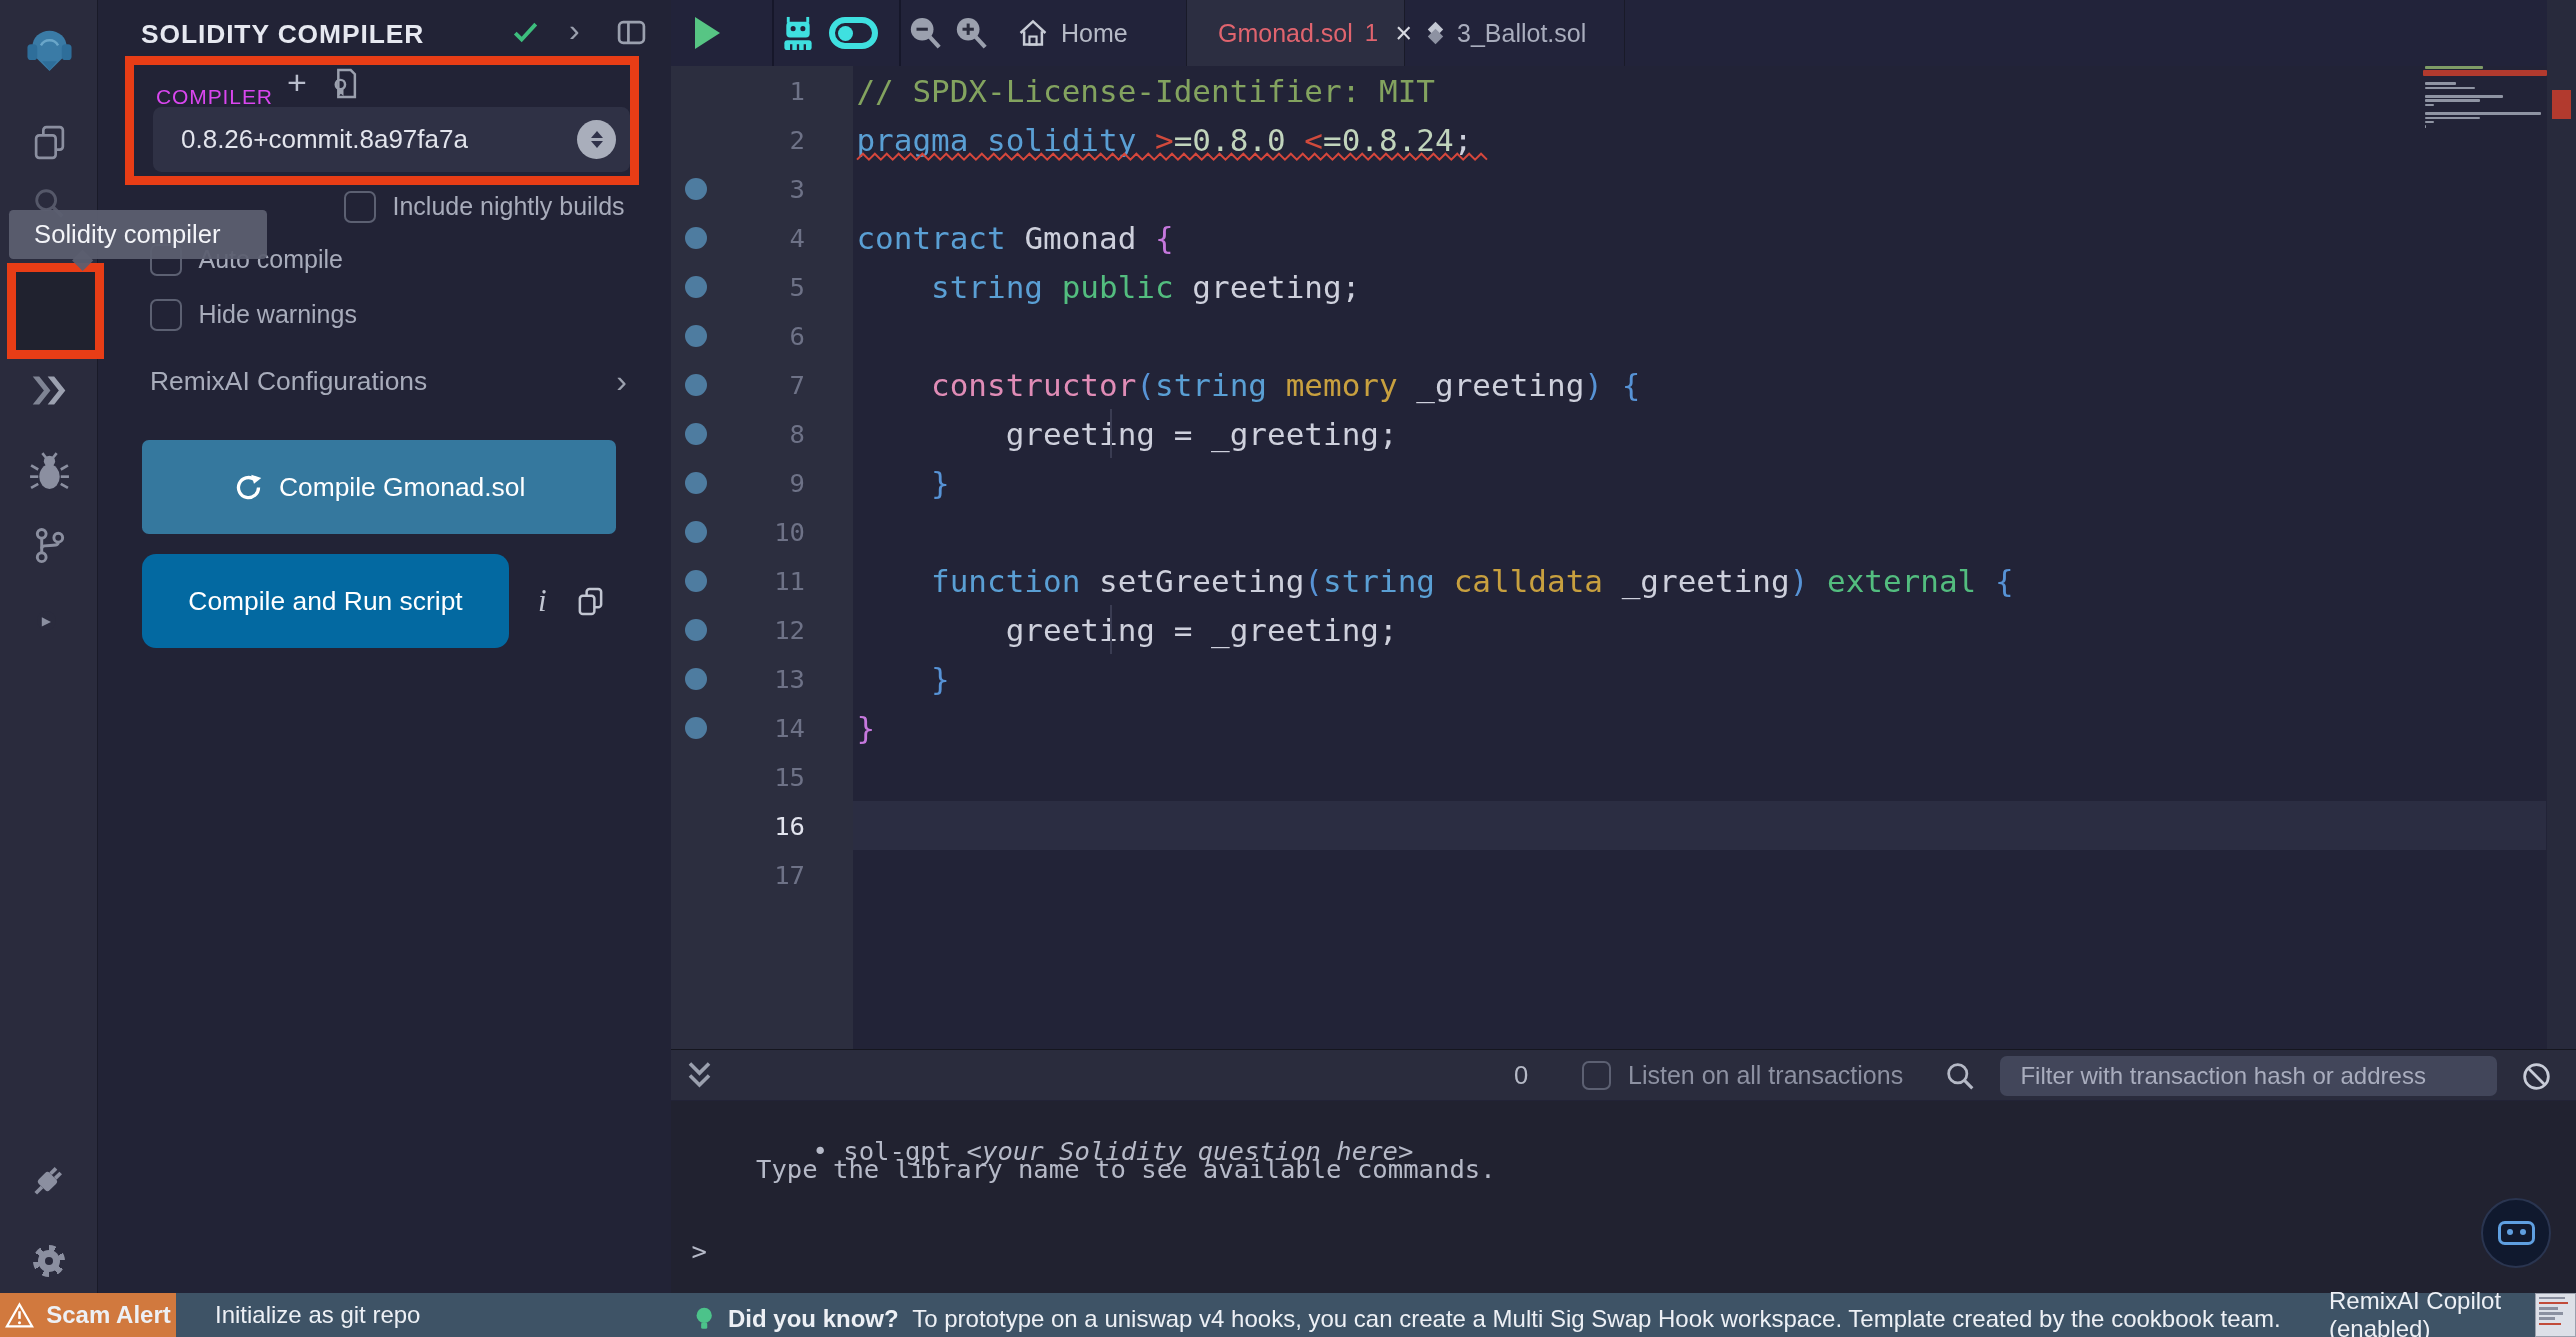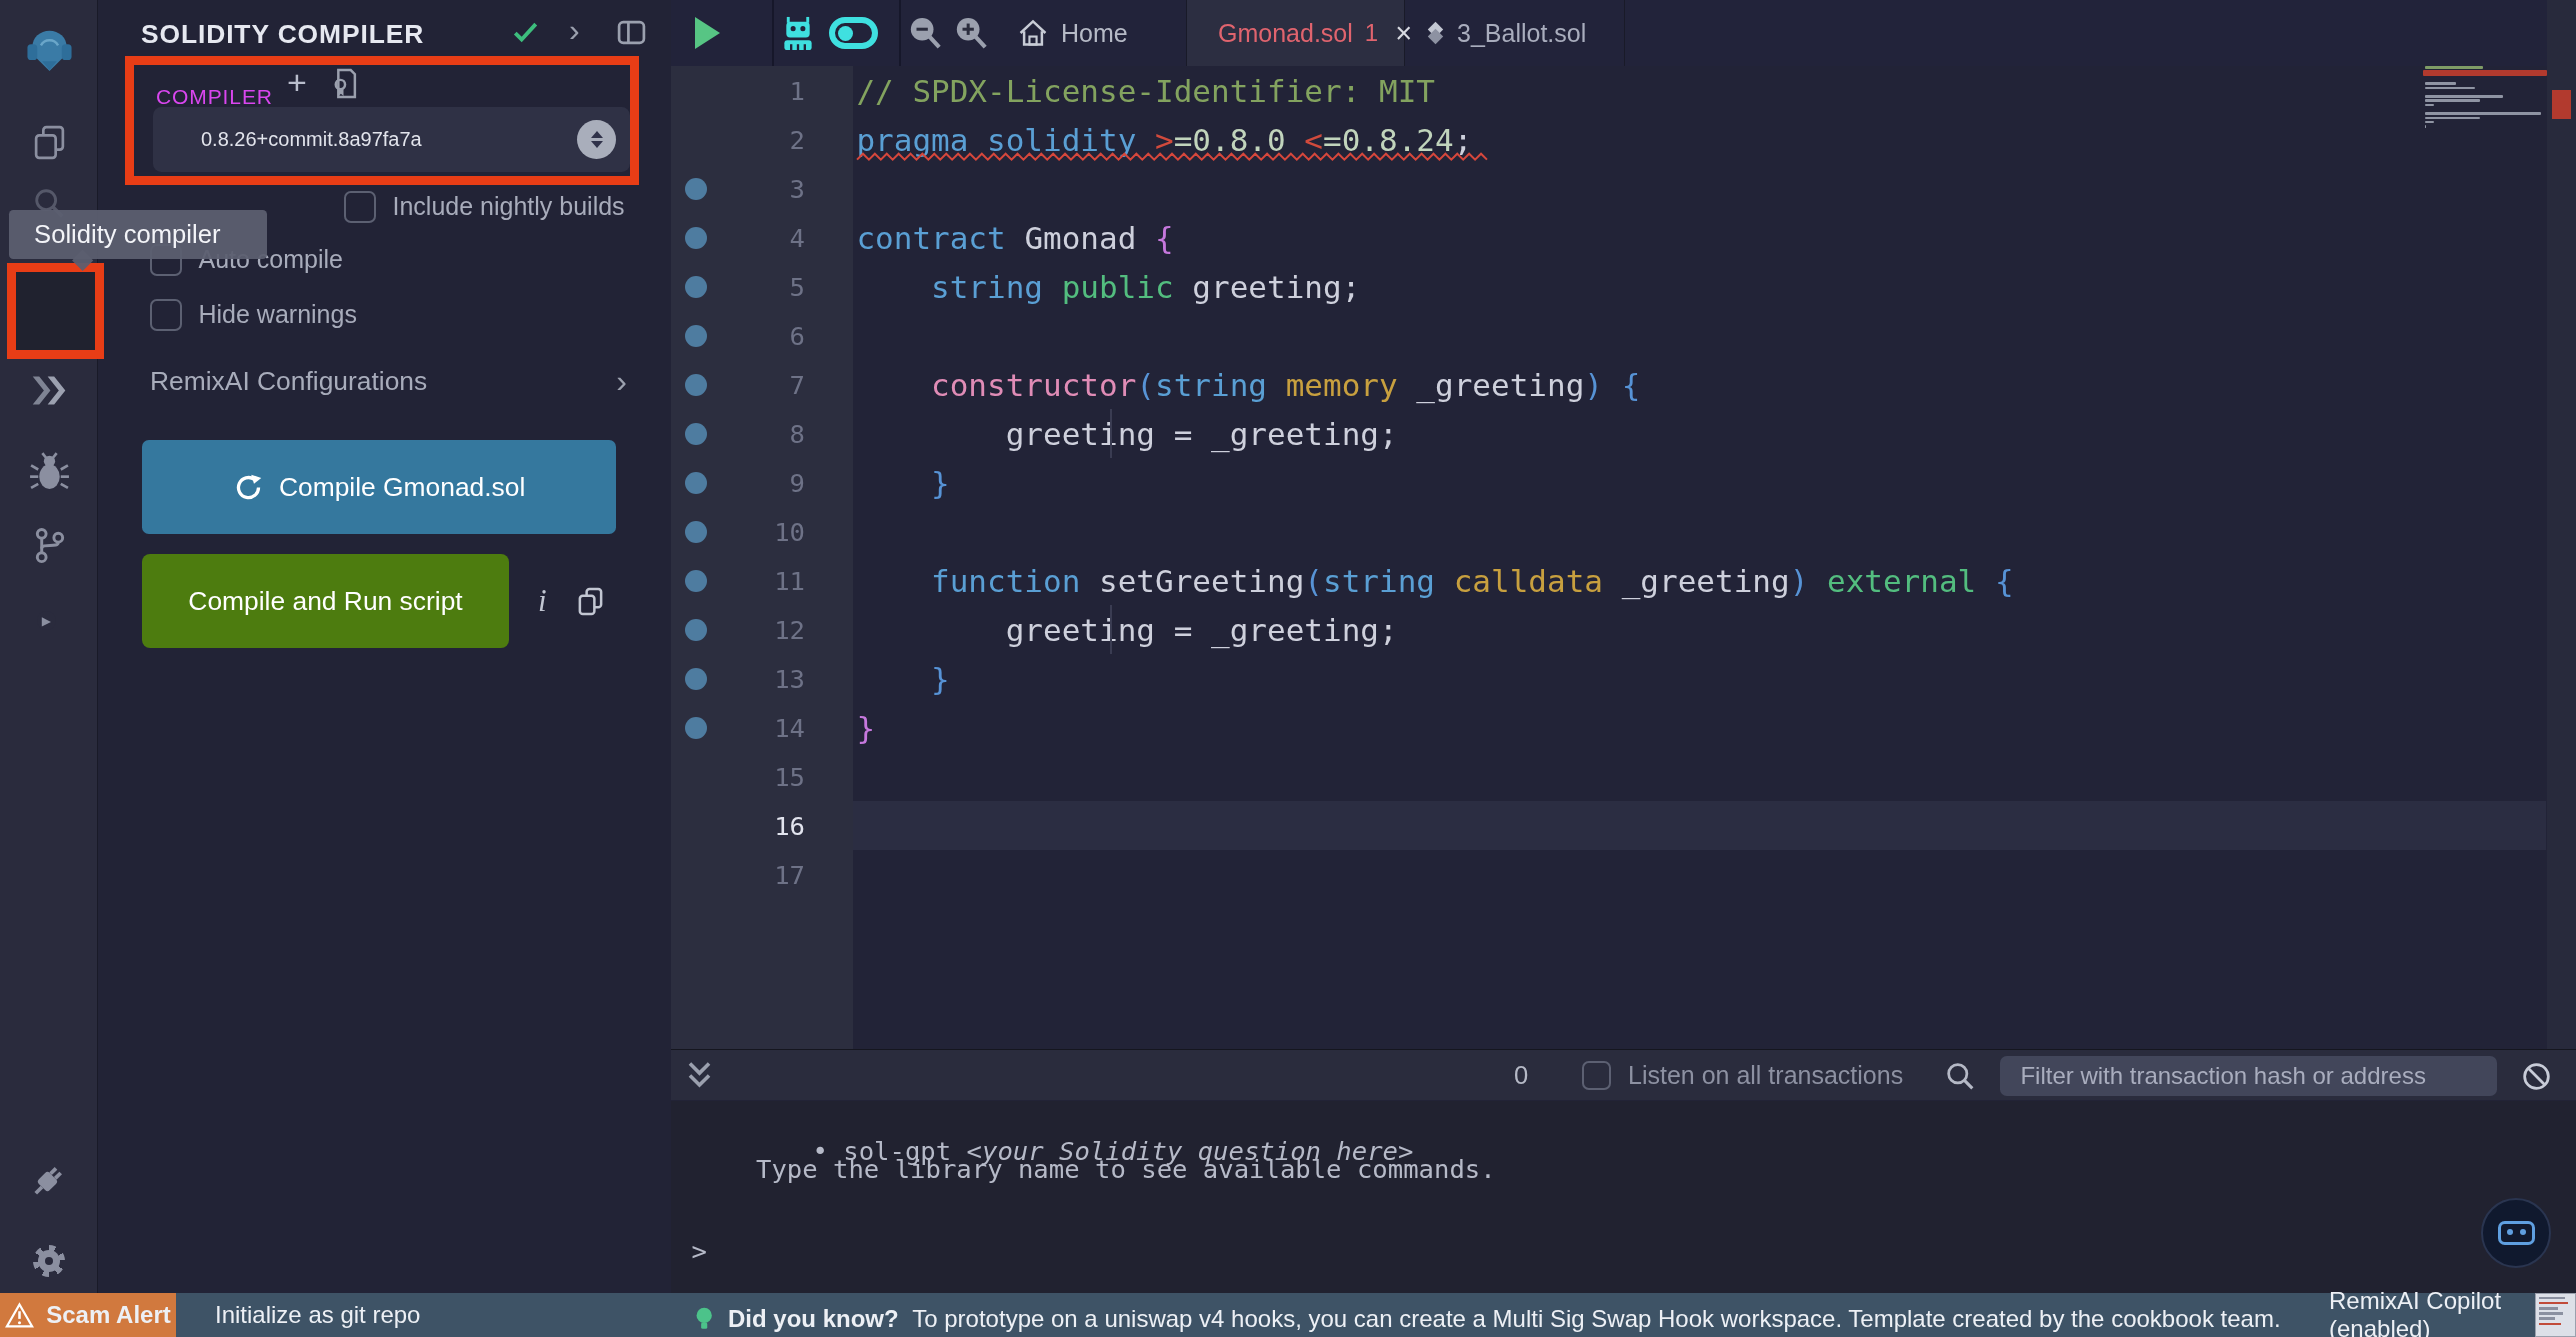--- a/index.html
+++ b/index.html
@@ -32,38 +32,38 @@
 
   
   #sidepanel { position:absolute; left:98px; top:0; width:573px; height:1293px; background:#222336; z-index:4; }
   #panel-title { position:absolute; left:43px; top:19px; font-size:26.4px; font-weight:bold;
     color:#e6e8f0; letter-spacing:0.9px; }
   .phead-ic { position:absolute; top:19px; }
   #compiler-label { position:absolute; left:58px; top:85px; font-size:21px; color:#d946ef; letter-spacing:0.9px; }
   #add-compiler { position:absolute; left:189px; top:63px; font-size:34px; color:#b9bdcc; font-weight:300; }
   #badge-ic { position:absolute; left:232px; top:68px; }
   #version-select { position:absolute; left:55px; top:107px; width:477px; height:65px; background:#2f3145;
-    border-radius:8.5px; display:flex; align-items:center; color:#e2e4ec; font-size:20px; padding-left:48px; }
+    border-radius:8.5px; display:flex; align-items:center; color:#e2e4ec; font-size:26px; padding-left:28px; }
   #spinner { position:absolute; right:13.6px; top:12.8px; width:39px; height:39px; border-radius:50%;
     background:#a9aebb; display:flex; flex-direction:column; align-items:center; justify-content:center; gap:3.4px; }
   #spinner .tri-up   { width:0; height:0; border-left:6px solid transparent; border-right:6px solid transparent; border-bottom:7.7px solid #30324a; }
   #spinner .tri-down { width:0; height:0; border-left:6px solid transparent; border-right:6px solid transparent; border-top:7.7px solid #30324a; }
   .cb { display:inline-block; width:31.5px; height:31.5px; border:2.6px solid #5c6072; border-radius:6.8px; background:transparent; }
   .cb-row { position:absolute; display:flex; align-items:center; gap:17px; color:#a8acbb; font-size:25px; }
   #row-nightly { left:246px; top:191px; }
   #row-autocompile { left:52px; top:244px; }
   #row-hidewarnings { left:52px; top:299px;justify-content:center; }
   #advanced-row { position:absolute; left:52px; top:365px; width:477px; display:flex; justify-content:space-between;
     align-items:center; color:#a8acbb; font-size:26.4px; }
   .chev { color:#9ba0ae; font-size:32px; line-height:1; }
   #compile-btn { position:absolute; left:44px; top:440px; width:474px; height:94px; background:#35789e;
     border:none; border-radius:6.8px; color:#ffffff; font-size:26.4px; display:flex; align-items:center;
     justify-content:center; gap:15.3px; font-family:"Liberation Sans",sans-serif; }
   #run-row { position:absolute; left:44px; top:554px; display:flex; align-items:center; gap:29px; }
-  #run-btn { width:367px; height:94px; background:#4d7c0f; border:none; border-radius:8px; color:#ffffff;
+  #run-btn { width:367px; height:94px; background:#0369a1; border:none; border-radius:14px; color:#ffffff;
     font-size:26.4px; font-family:"Liberation Sans",sans-serif; }
   #info-i { font-family:"Liberation Serif",serif; font-style:italic; font-size:31px; color:#c2c6d2; }
 
   
   #editor { position:absolute; left:671px; top:0; width:1905px; height:1049px; background:#222337; }
   #tabbar { position:absolute; left:0; top:0; width:1905px; height:66px; background:#22233a; }
   .vsep { position:absolute; top:0; width:1.7px; height:66px; background:#16172a; }
   .tb-item { position:absolute; top:0; height:66px; display:flex; align-items:center; }
   #play-btn { left:24px; }
   .tri-play { width:0; height:0; border-top:16px solid transparent; border-bottom:16px solid transparent;

